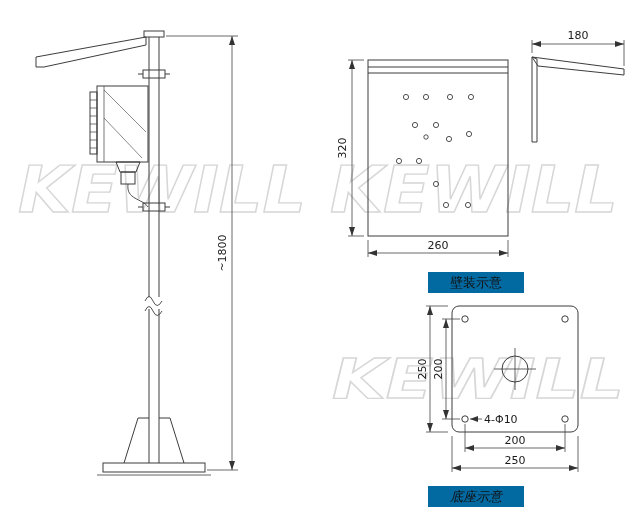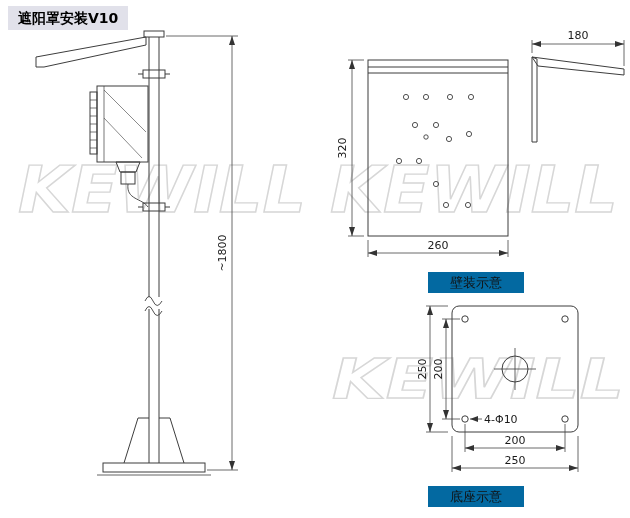--- a/index.html
+++ b/index.html
@@ -196,20 +196,19 @@
       <polygon points="578,468 569,465 569,471"></polygon>
       <polygon points="470,419 478,416 478,422"></polygon>
     </g>
     <text class="dim" transform="translate(426,369) rotate(-90)" text-anchor="middle">250</text>
     <text class="dim" transform="translate(442,369) rotate(-90)" text-anchor="middle">200</text>
     <text class="dim" x="515" y="444" text-anchor="middle">200</text>
     <text class="dim" x="515" y="464" text-anchor="middle">250</text>
     <text class="dim" x="484" y="423" text-anchor="start">4-Φ10</text>
   </svg>
 
-  <div class="title-chip" style="left:8px; top:6px;">遮阳罩安装V10</div>
 
 
   <div class="chip" style="left:428px; top:272px;">壁装示意</div>
 
-  <div class="chip" style="left:428px; top:486px;">底座示意</div>
+  <div class="chip" style="left:428px; top:486px;font-style:italic;">底座示意</div>
 
 </div>
 
 </body></html>

